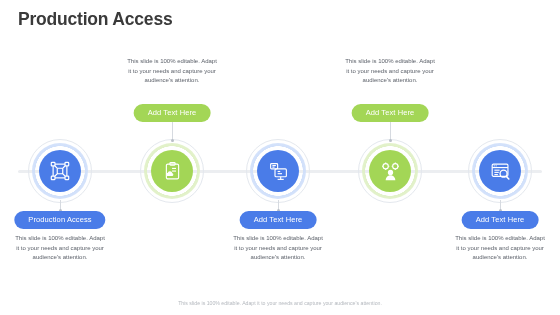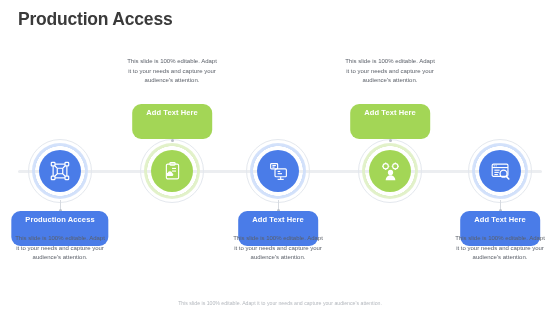--- a/index.html
+++ b/index.html
@@ -119,26 +119,26 @@
     background: #b9bfc7;
   }
   .stem-dot.up   { top: 139px; }
   .stem-dot.down { top: 209px; }
 
   
   .pill {
     position: absolute;
     left: 50%;
     transform: translateX(-50%);
-    height: 35px;
+    height: 18px;
     line-height: 18px;
     padding: 0 14px;
     border-radius: 9px;
     font-size: 7.5px;
-    font-weight: 700;
+    font-weight: 400;
     color: #ffffff;
     white-space: nowrap;
     text-align: center;
     letter-spacing: 0.1px;
   }
   .pill.blue  { background: #4a7ce8; }
   .pill.green { background: #a3d656; }
   .pill.top    { top: 104px; }
   .pill.bottom { top: 211px; }
 

